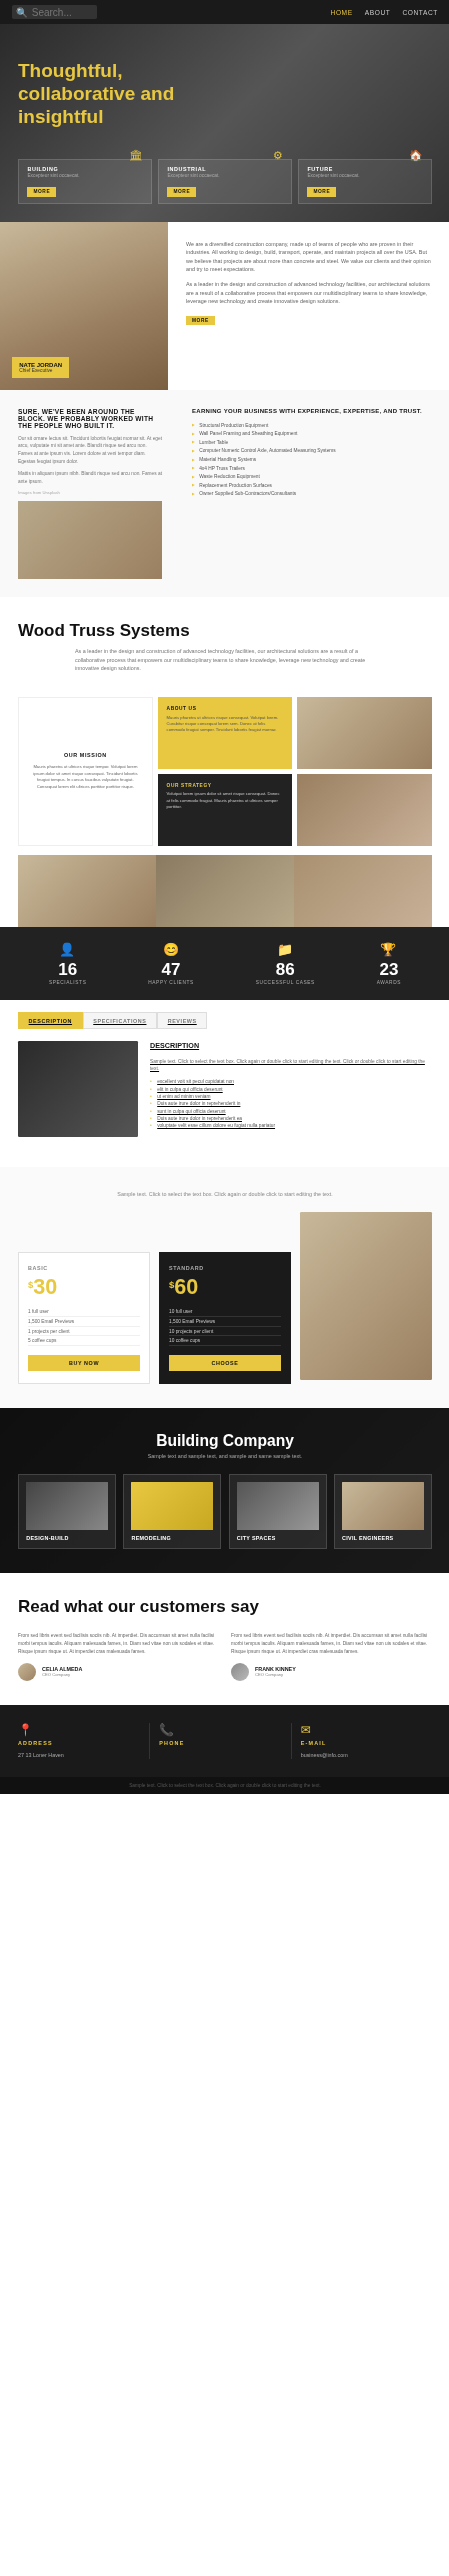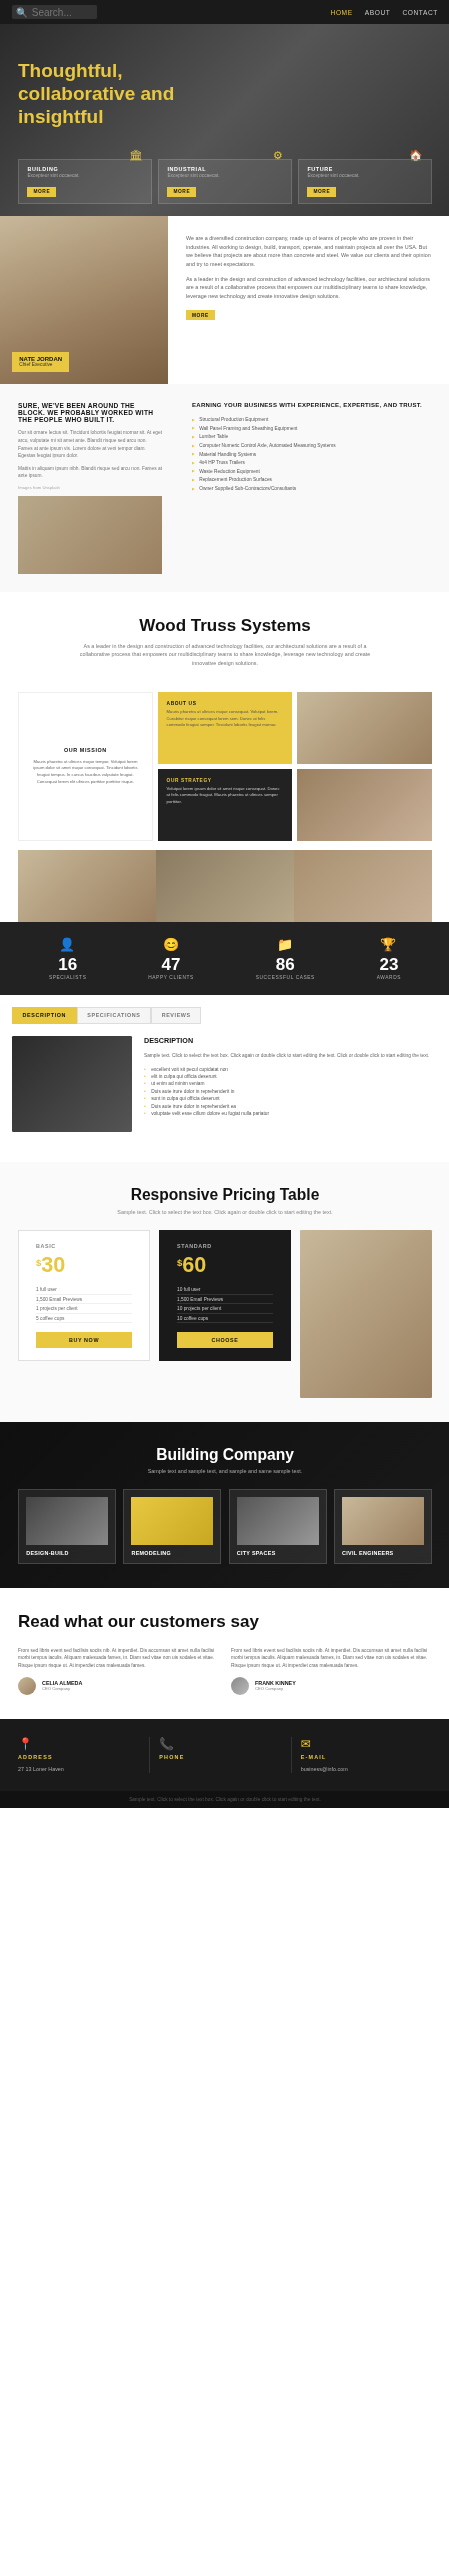--- a/index.html
+++ b/index.html
@@ -40,21 +40,21 @@
       text-decoration: none;
       font-size: 6.6px;
       letter-spacing: 0.6px;
     }
     .nav-links a.active { color: #e8c840; }
 
     
     .hero {
       background: linear-gradient(rgba(0,0,0,0.55), rgba(0,0,0,0.55)), #555;
       background-size: cover;
-      padding: 36px 18px 12px;
+      padding: 36px 18px 18px;
       position: relative;
       min-height: 192px;
     }
     .hero-bg {
       position: absolute; top: 0; left: 0; right: 0; bottom: 0;
       background: linear-gradient(135deg, #2a2a2a 0%, #555 50%, #333 100%);
       z-index: 0;
     }
     .hero-content { position: relative; z-index: 1; }
     .hero h1 {
@@ -214,21 +214,21 @@
       position: absolute;
       left: 0;
       color: #e8c840;
       font-size: 3.6px;
       top: 2.4px;
     }
 
     
     .wood-section {
       padding: 24px 18px 12px;
-      text-align: center;
+      text-align: left;
     }
     .wood-section h2 {
       font-size: 17px;
       font-weight: 900;
       color: #111;
       margin-bottom: 6px;
     }
     .wood-section p {
       font-size: 5.4px;
       color: #777;
@@ -254,21 +254,21 @@
       color: #fff;
     }
     .stat-label {
       font-size: 4.8px;
       color: #aaa;
       text-transform: uppercase;
       letter-spacing: 0.6px;
     }
 
     
-    .desc-section { padding: 0 12px 18px; }
+    .desc-section { padding: 0 18px 18px; text-decoration: underline; }
     .desc-tabs {
       display: flex;
       gap: 0;
       margin-bottom: 0;
     }
     .desc-tab {
       padding: 4.8px 9.6px;
       font-size: 5.4px;
       font-weight: 700;
       letter-spacing: 0.6px;
@@ -337,22 +337,23 @@
     }
     .pricing-cards {
       display: flex;
       gap: 9px;
       align-items: flex-start;
     }
     .pricing-card {
       flex: 1;
       border: 0.6px solid #e0e0e0;
       background: #fff;
-      padding: 12px 17px;
+      padding: 12px 9px;
       text-align: left;
+      margin-top: 40px;
     }
     .pricing-card.featured {
       background: #1a1a1a;
       border-color: #1a1a1a;
       color: #fff;
     }
     .pricing-plan {
       font-size: 5.4px;
       font-weight: 700;
       text-transform: uppercase;
@@ -733,21 +734,20 @@
         <li>Duis aute irure dolor in reprehenderit in</li>
         <li>sunt in culpa qui officia deserunt</li>
         <li>Duis aute irure dolor in reprehenderit ea</li>
         <li>voluptate velit esse cillum dolore eu fugiat nulla pariatur</li>
       </ul>
     </div>
   </div>
 </section>
 
 <section class="pricing-section">
-  <h2>Responsive Pricing Table</h2>
   <p class="subtitle">Sample text. Click to select the text box. Click again or double click to start editing the text.</p>
   <div class="pricing-cards">
     <div class="pricing-card">
       <div class="pricing-plan">BASIC</div>
       <div class="pricing-price"><sup>$</sup><span>30</span></div>
       <ul class="pricing-features">
         <li>1 full user</li>
         <li>1,500 Email Previews</li>
         <li>1 projects per client</li>
         <li>5 coffee cups</li>

